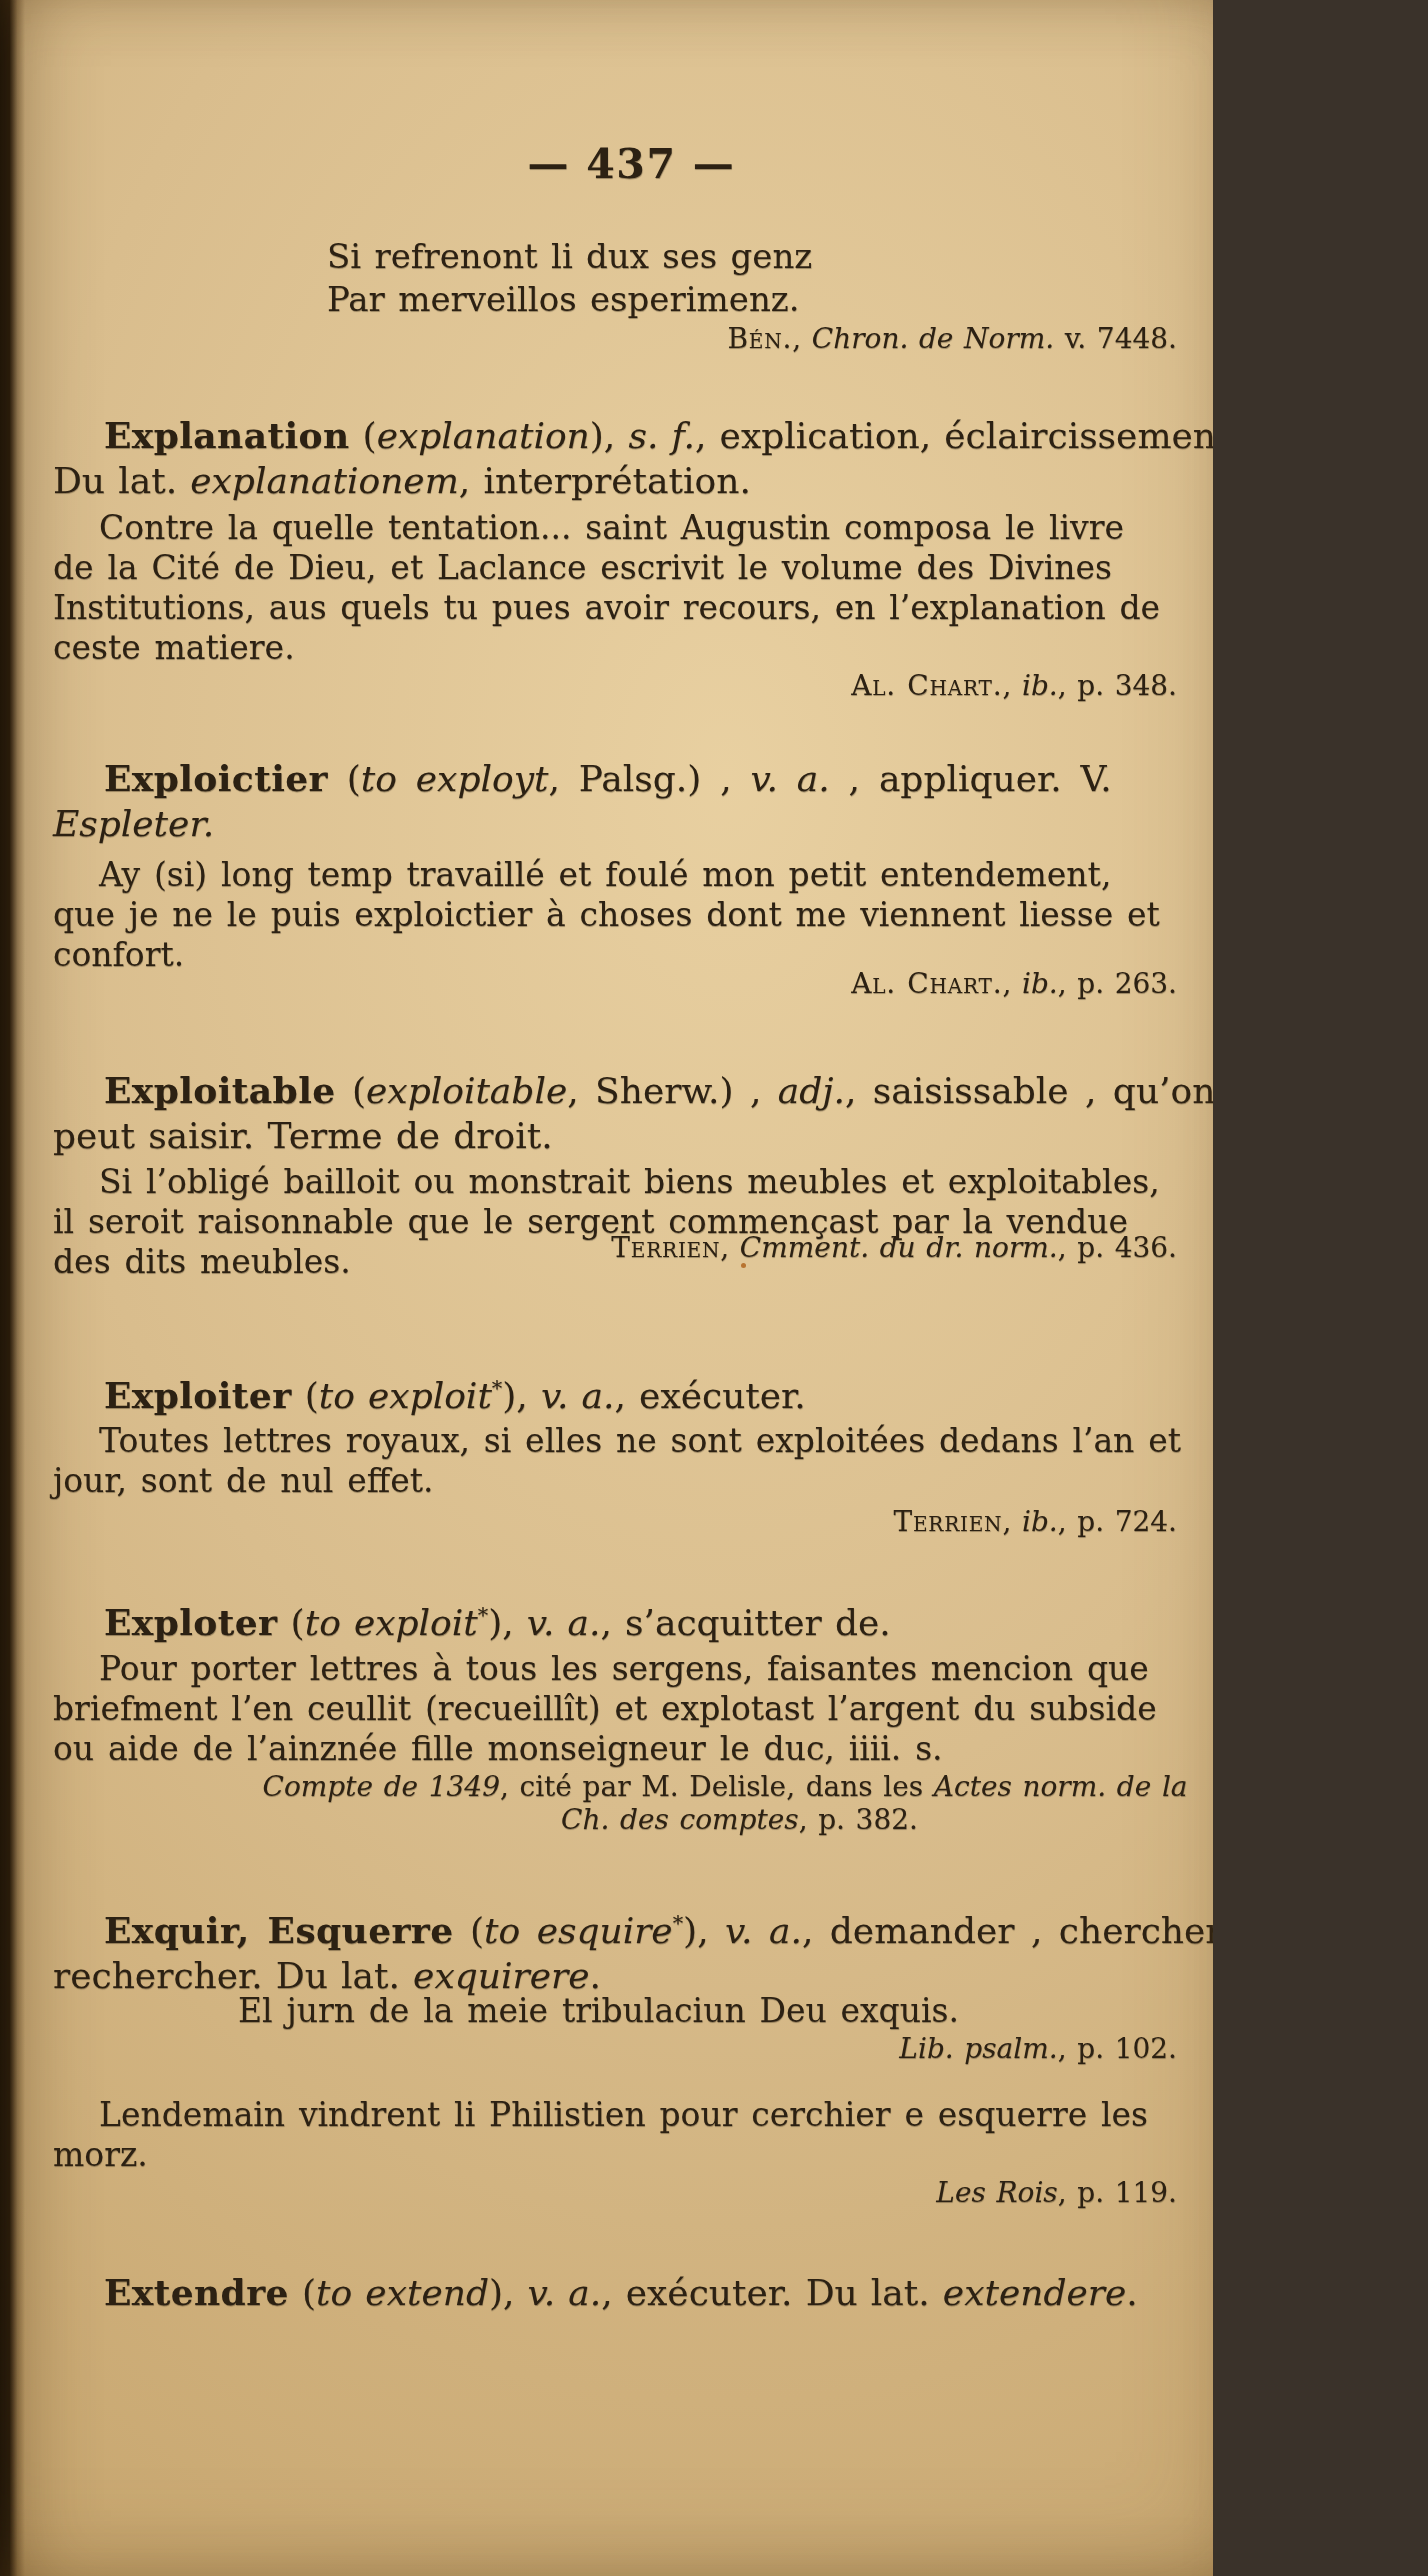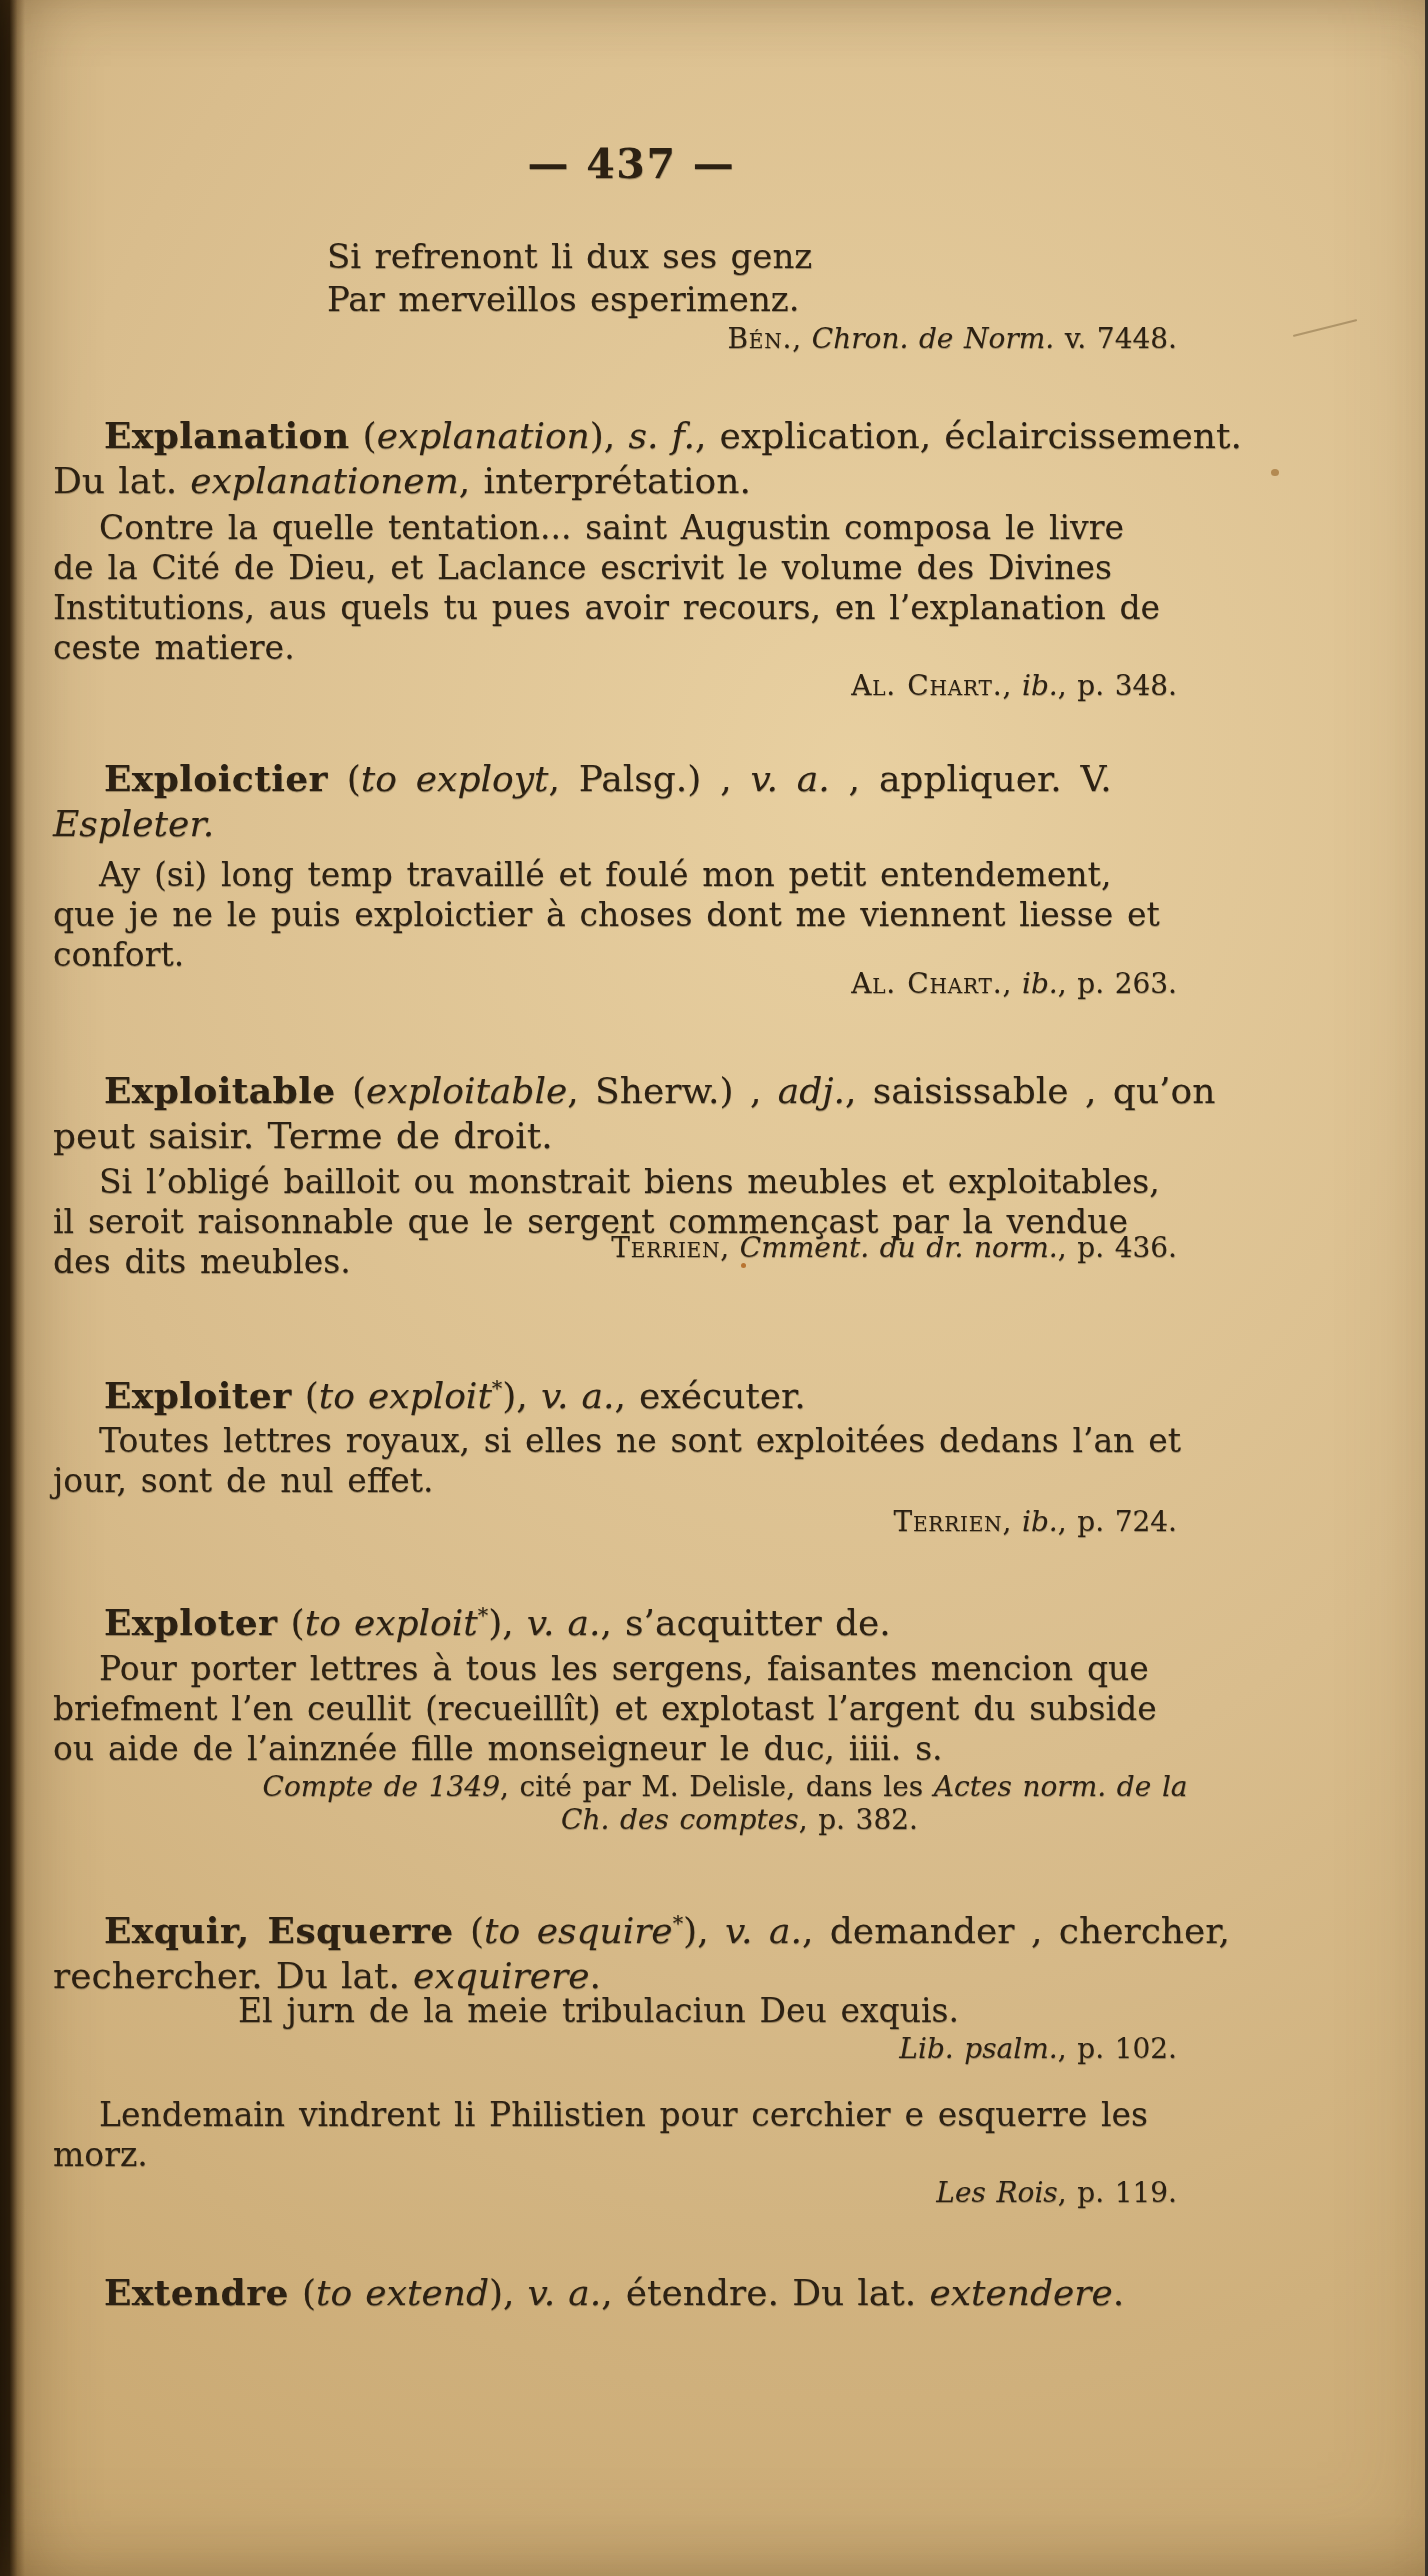--- a/index.html
+++ b/index.html
@@ -1,18 +1,18 @@
 <!DOCTYPE html>
 <html style="font-size:13.2px"><head>
 <meta charset="utf-8">
 <style>
   html,body{margin:0;padding:0;background:#3a322a;}
   .page{
     position:relative;
-    width:1425px;height:2576px;
+    width:1213px;height:2576px;
     overflow:hidden;
     background-color:#d7ba8a;
     background-image:radial-gradient(130% 90% at 60% 30%,
       rgba(233,209,162,.95) 0%, rgba(217,189,141,.96) 45%,
       rgba(200,167,112,1) 88%, rgba(190,155,98,1) 100%);
     font-family:"DejaVu Serif","Liberation Serif",serif;
     color:#2c2113;
     text-shadow:0.3px 0.5px 0.7px rgba(44,33,19,.38);
   }
   .vignette{position:absolute;inset:0;pointer-events:none;
@@ -186,19 +186,19 @@
     <div class="line quote-line">morz.</div>
   </div>
   <div class="block" style="top:2176px">
     <div class="line cite-line cite-right">
       <span class="it">Les Rois</span><span>, p. 119.</span>
     </div>
   </div>
 
   <div class="block" style="top:2242px">
     <div class="line entry-line indent">
-      <span class="hw">Extendre</span><span> (</span><span class="it">to extend</span><span>), </span><span class="it">v. a.</span><span>, étendre. Du lat. </span><span class="it">extendere</span><span>.</span>
+      <span class="hw">Extendre</span><span> (</span><span class="it">to extend</span><span>), </span><span class="it">v. a.</span><span>, exécuter. Du lat. </span><span class="it">extendere</span><span>.</span>
     </div>
   </div>
 
   <div class="vignette"></div>
 </div>
 
 
 </body></html>

